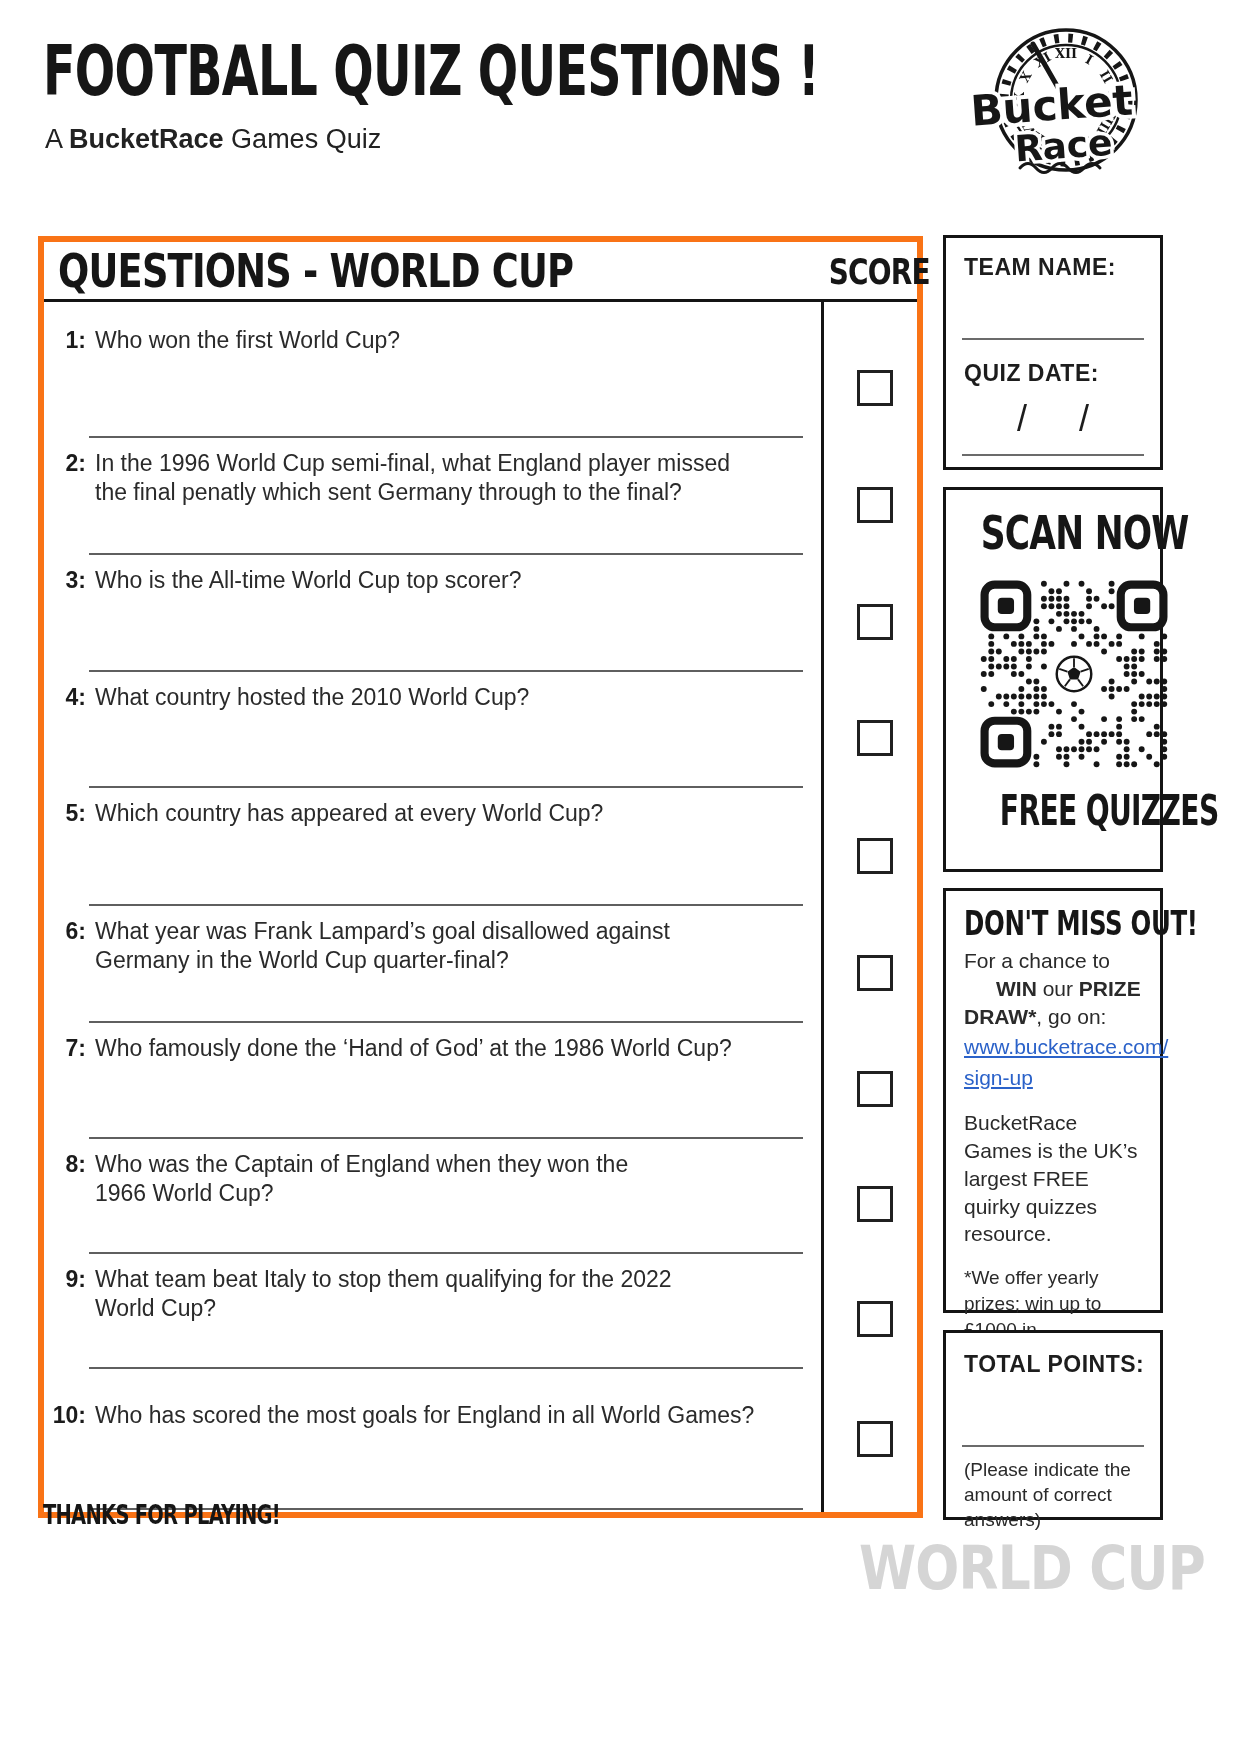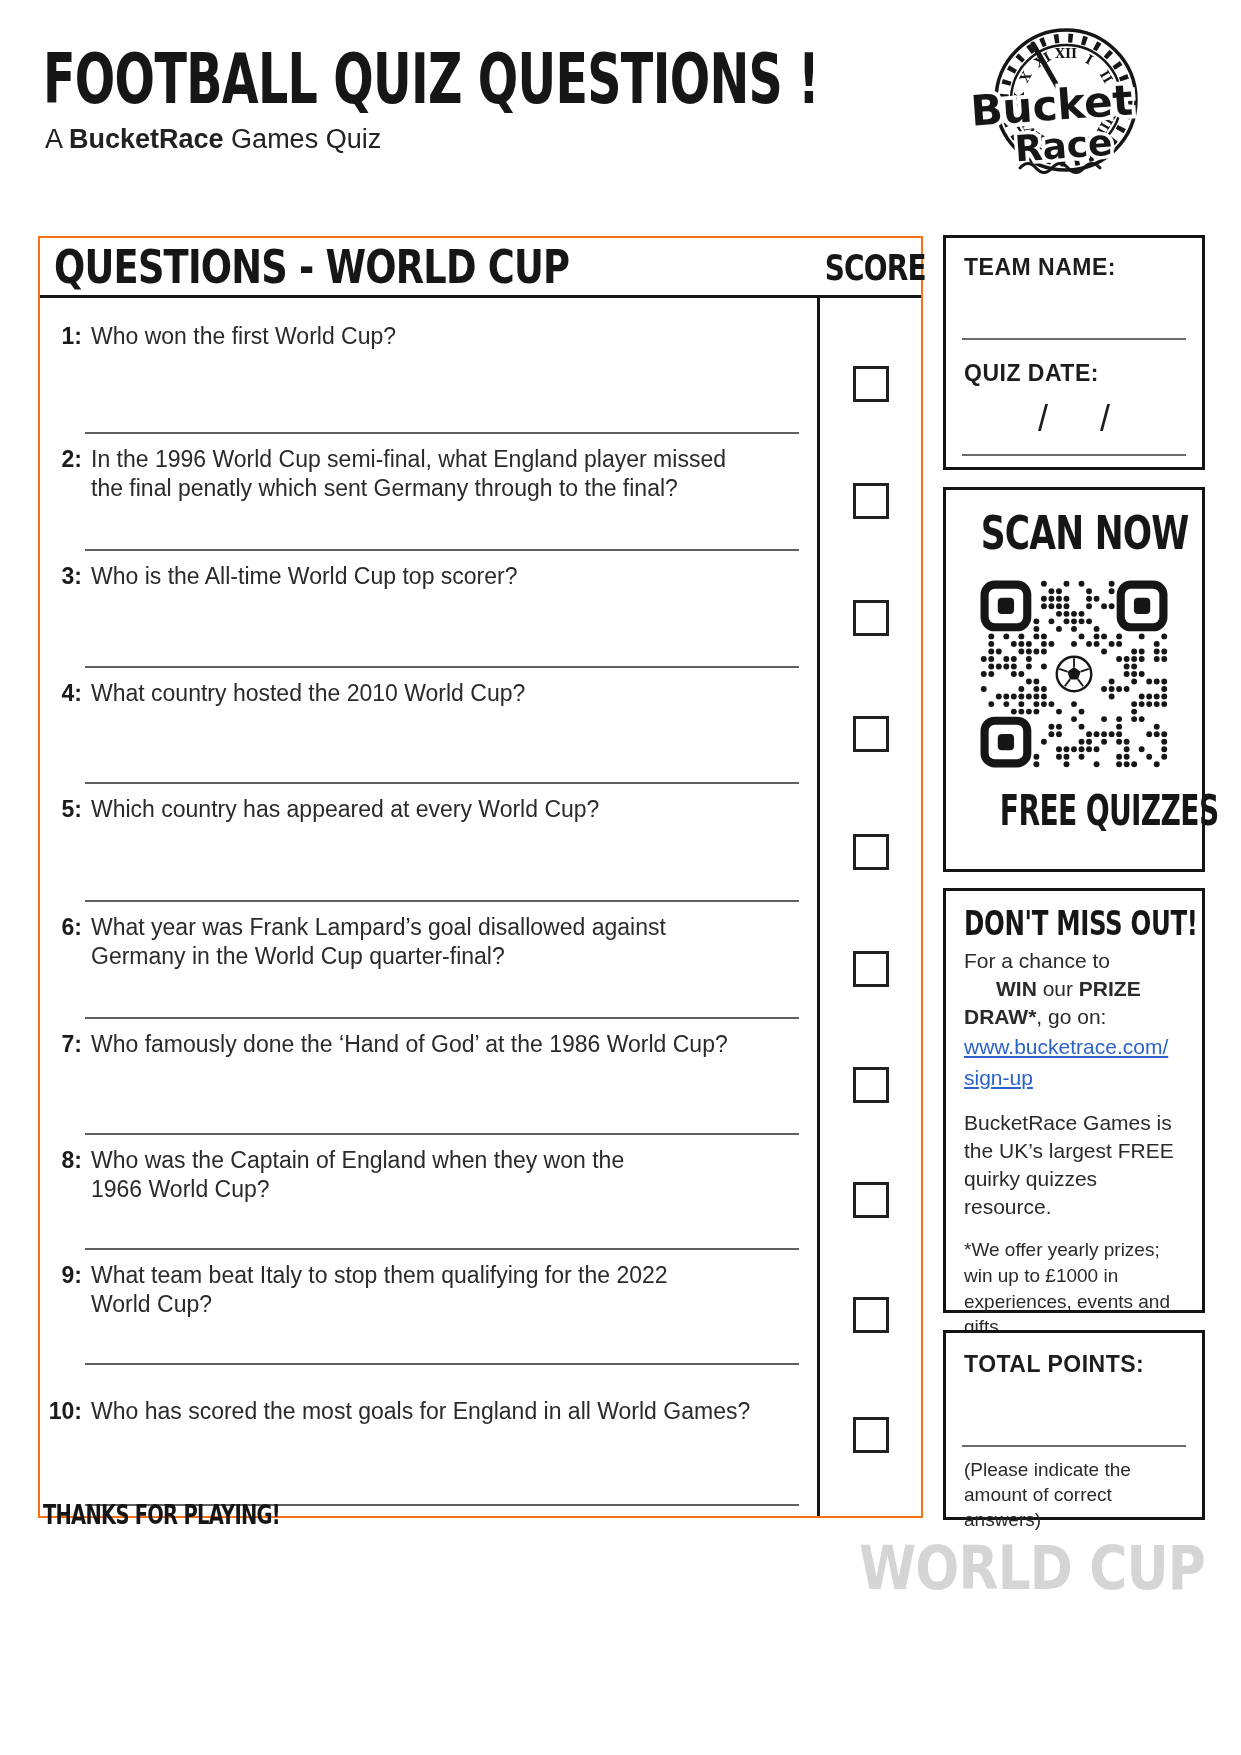--- a/index.html
+++ b/index.html
@@ -5,46 +5,46 @@
   html,body{margin:0;padding:0;background:#9a9a9a;}
   .page{position:relative;width:1241px;height:1755px;background:#ffffff;margin:0 auto;
         font-family:"Liberation Sans",sans-serif;color:#1b1b1b;overflow:hidden;}
 
   
   .cx-l{display:inline-block;transform:scaleX(.72);transform-origin:0 50%;white-space:nowrap;font-weight:700;}
   .cx-c{display:inline-block;transform:scaleX(.72);transform-origin:50% 50%;white-space:nowrap;font-weight:700;}
   .cx-r{display:inline-block;transform:scaleX(.85);transform-origin:100% 50%;white-space:nowrap;font-weight:700;}
   .headline{font-family:"DejaVu Sans","Liberation Sans",sans-serif;letter-spacing:-1px;color:#161616;}
 
-  .page-title{position:absolute;left:43px;top:44px;font-size:70px;line-height:1;}
+  .page-title{position:absolute;left:43px;top:36px;font-size:70px;line-height:1;}
   .page-title .cx-l{transform:scaleX(.68);}
   .page-subtitle{position:absolute;left:45px;top:124px;font-size:27px;white-space:pre;color:#222;}
   .page-subtitle .brand{font-weight:700;}
 
   .logo{position:absolute;left:948px;top:16px;width:212px;height:180px;}
   .numeral{font-family:"DejaVu Serif",serif;font-size:13px;font-weight:700;text-anchor:middle;fill:#161616;}
   .logo-word{font-family:"DejaVu Sans",sans-serif;font-weight:900;fill:#161616;stroke:#ffffff;paint-order:stroke;text-anchor:middle;}
 
   
-  .main-box{position:absolute;left:38px;top:236px;width:885px;height:1282px;border:2px solid #f97316;box-sizing:border-box;background:#fff;}
+  .main-box{position:absolute;left:38px;top:236px;width:885px;height:1282px;border:6px solid #f97316;box-sizing:border-box;background:#fff;}
   .main-header{position:absolute;left:0;top:0;right:0;height:57px;border-bottom:3px solid #141414;}
   .section-title{position:absolute;left:14px;top:4px;font-size:46px;line-height:50px;}
   .section-title .cx-l{transform:scaleX(.8);}
   .score-header{position:absolute;left:772px;width:107px;top:7px;text-align:center;font-size:35px;line-height:46px;}
   .score-header .cx-c{transform:scaleX(.8);}
   .score-sep{position:absolute;left:777px;top:60px;bottom:0;width:3px;background:#141414;}
 
   .q-block{position:absolute;left:0;width:775px;box-sizing:border-box;display:flex;align-items:flex-start;}
   .q-num{flex:none;width:42px;text-align:right;font-weight:700;font-size:23px;line-height:1.26;margin-right:9px;}
   .q-text{font-size:23px;line-height:1.26;color:#2a2a2a;}
   .answer-line{position:absolute;left:45px;width:714px;bottom:0;border-bottom:2px solid #5f5f5f;}
   .score-box{position:absolute;left:813px;width:30px;height:30px;border:3px solid #202020;background:#fff;}
 
   
-  .side-box{position:absolute;left:943px;width:262px;border:3px solid #141414;box-sizing:border-box;background:#fff;}
+  .side-box{position:absolute;left:943px;width:220px;border:3px solid #141414;box-sizing:border-box;background:#fff;}
   .box-team{top:235px;height:235px;}
   .box-scan{top:487px;height:385px;}
   .box-promo{top:888px;height:425px;}
   .box-total{top:1330px;height:190px;}
 
   .field-label{position:absolute;left:18px;font-size:23px;font-weight:700;letter-spacing:.5px;color:#1d1d1d;}
   .grey-line{position:absolute;left:16px;right:16px;border-bottom:2px solid #6b6b6b;}
   .date-slashes{position:absolute;left:0;right:0;top:160px;display:flex;justify-content:center;gap:52px;font-size:36px;color:#1d1d1d;}
 
   .scan-title{position:absolute;left:0;right:0;top:16px;text-align:center;font-size:46px;}

